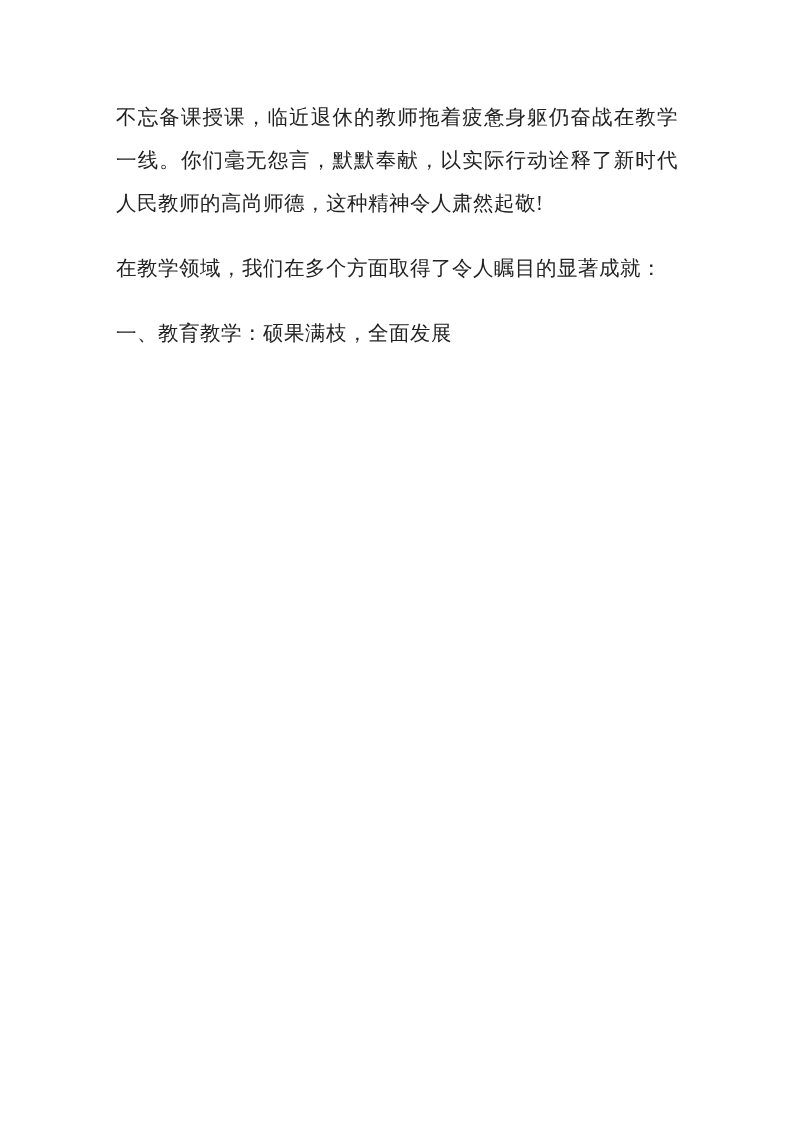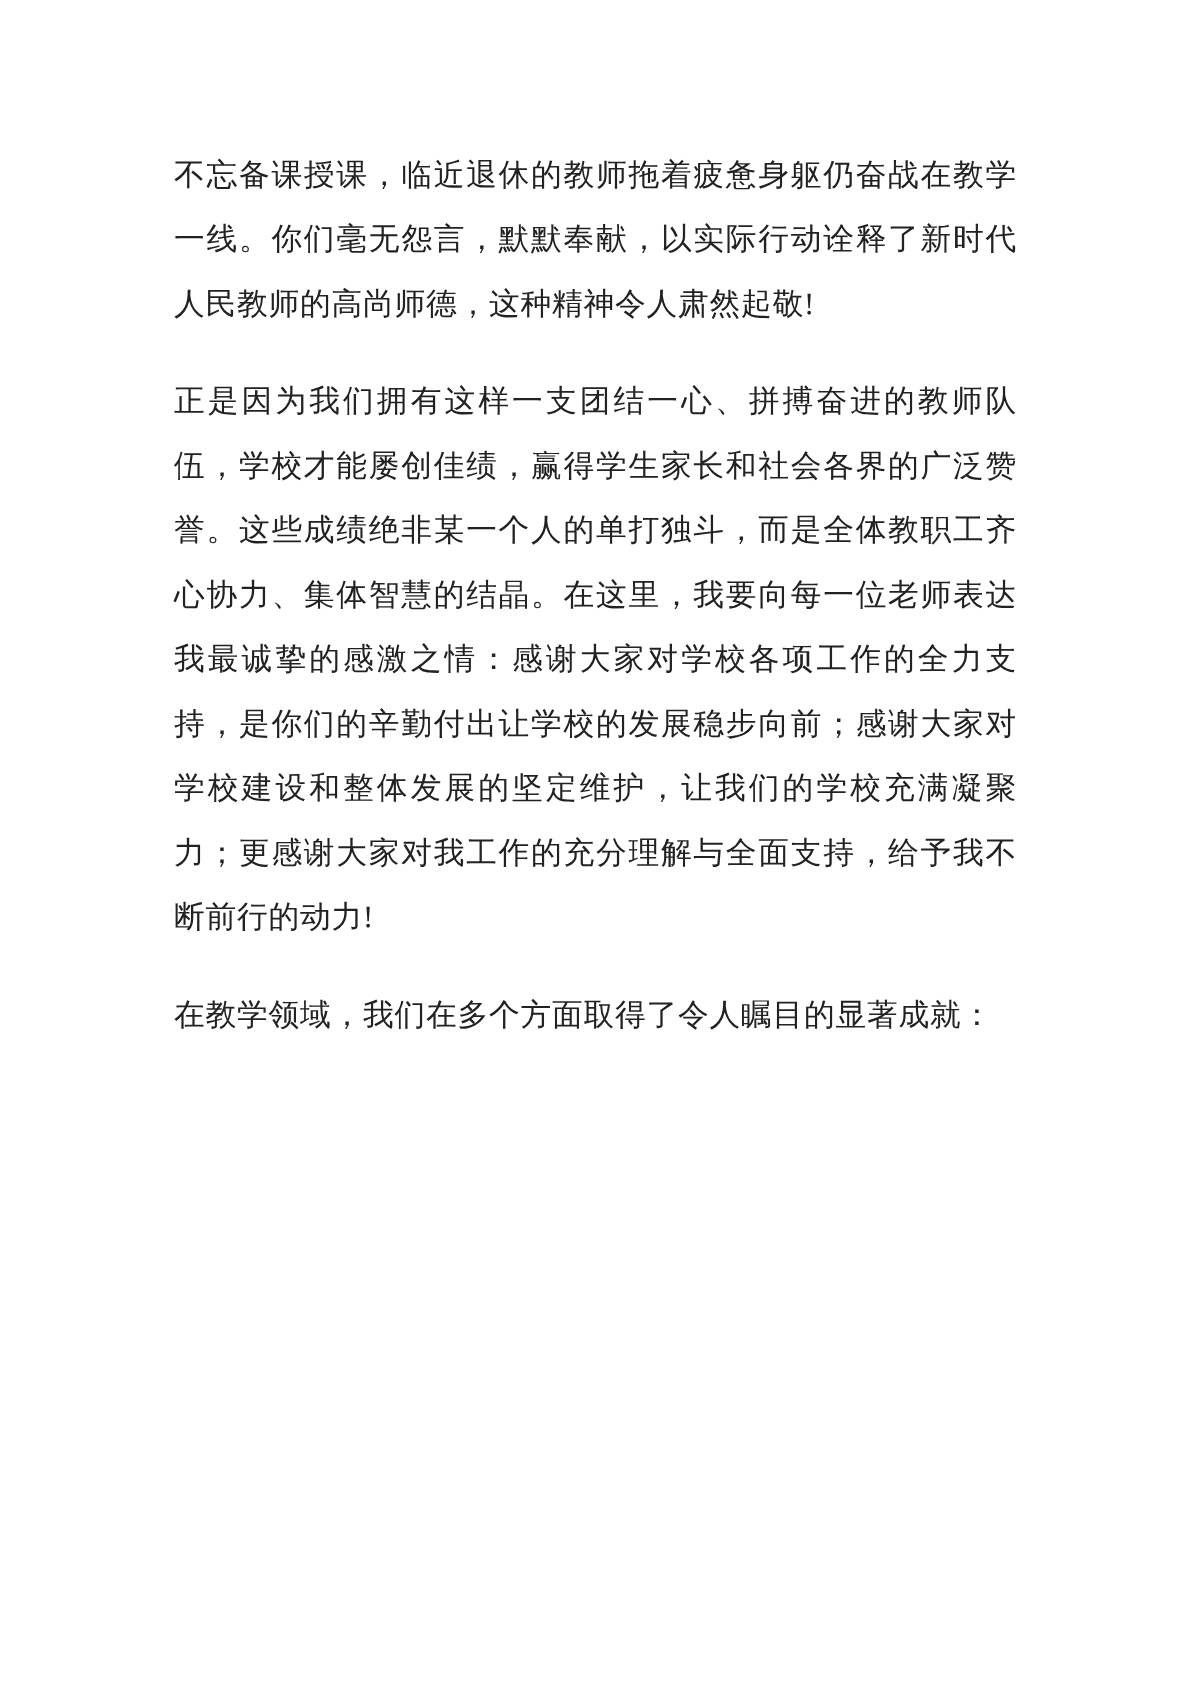--- a/index.html
+++ b/index.html
@@ -41,16 +41,16 @@
   .para.heading {
     margin-bottom: 22px;
   }
 </style>
 </head>
 <body>
 
 <div class="page">
   <div class="doc-body">
     <p class="para">不忘备课授课，临近退休的教师拖着疲惫身躯仍奋战在教学一线。你们毫无怨言，默默奉献，以实际行动诠释了新时代人民教师的高尚师德，这种精神令人肃然起敬!</p>
-    <p class="para">正是因为我们拥有这样一支团结一心、拼搏奋进的教师队伍，学校才能屡创佳绩，赢得学生家长和社会各界的广泛赞誉。这些成绩绝非某一个人的单打独斗，而是全体教职工齐心协力、集体智慧的结晶。在这里，我要向每一位老师表达我最诚挚的感激之情：感谢大家对学校各项工作的全力支持，是你们的辛勤付出让学校的发展稳步向前；感谢大家对学校建设和整体发展的坚定维护，让我们的学校充满凝聚力；更感谢大家对我工作的充分理解与全面支持，给予我不断前行的动力!</p>
     <p class="para">在教学领域，我们在多个方面取得了令人瞩目的显著成就：</p>
+    <p class="para heading">一、教育教学：硕果满枝，全面发展</p>
   </div>
 </div>
 
 </body></html>

